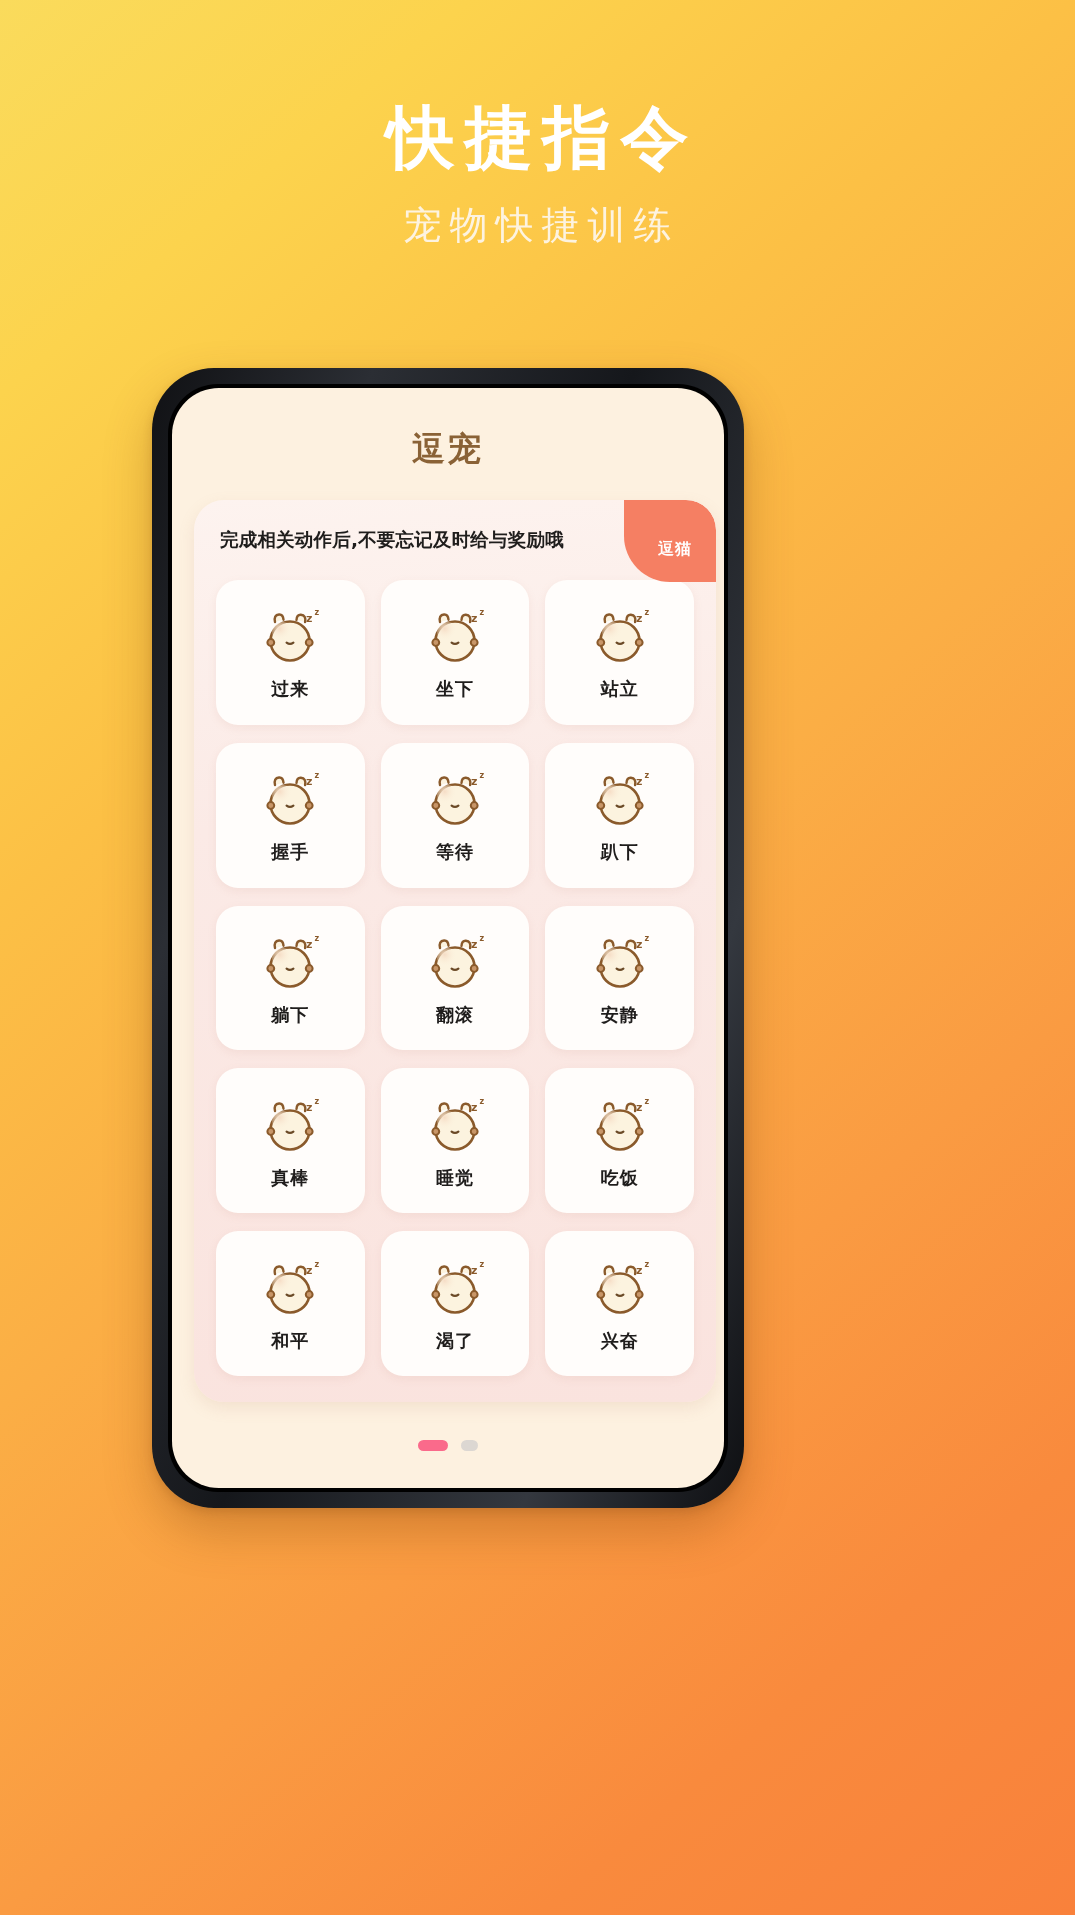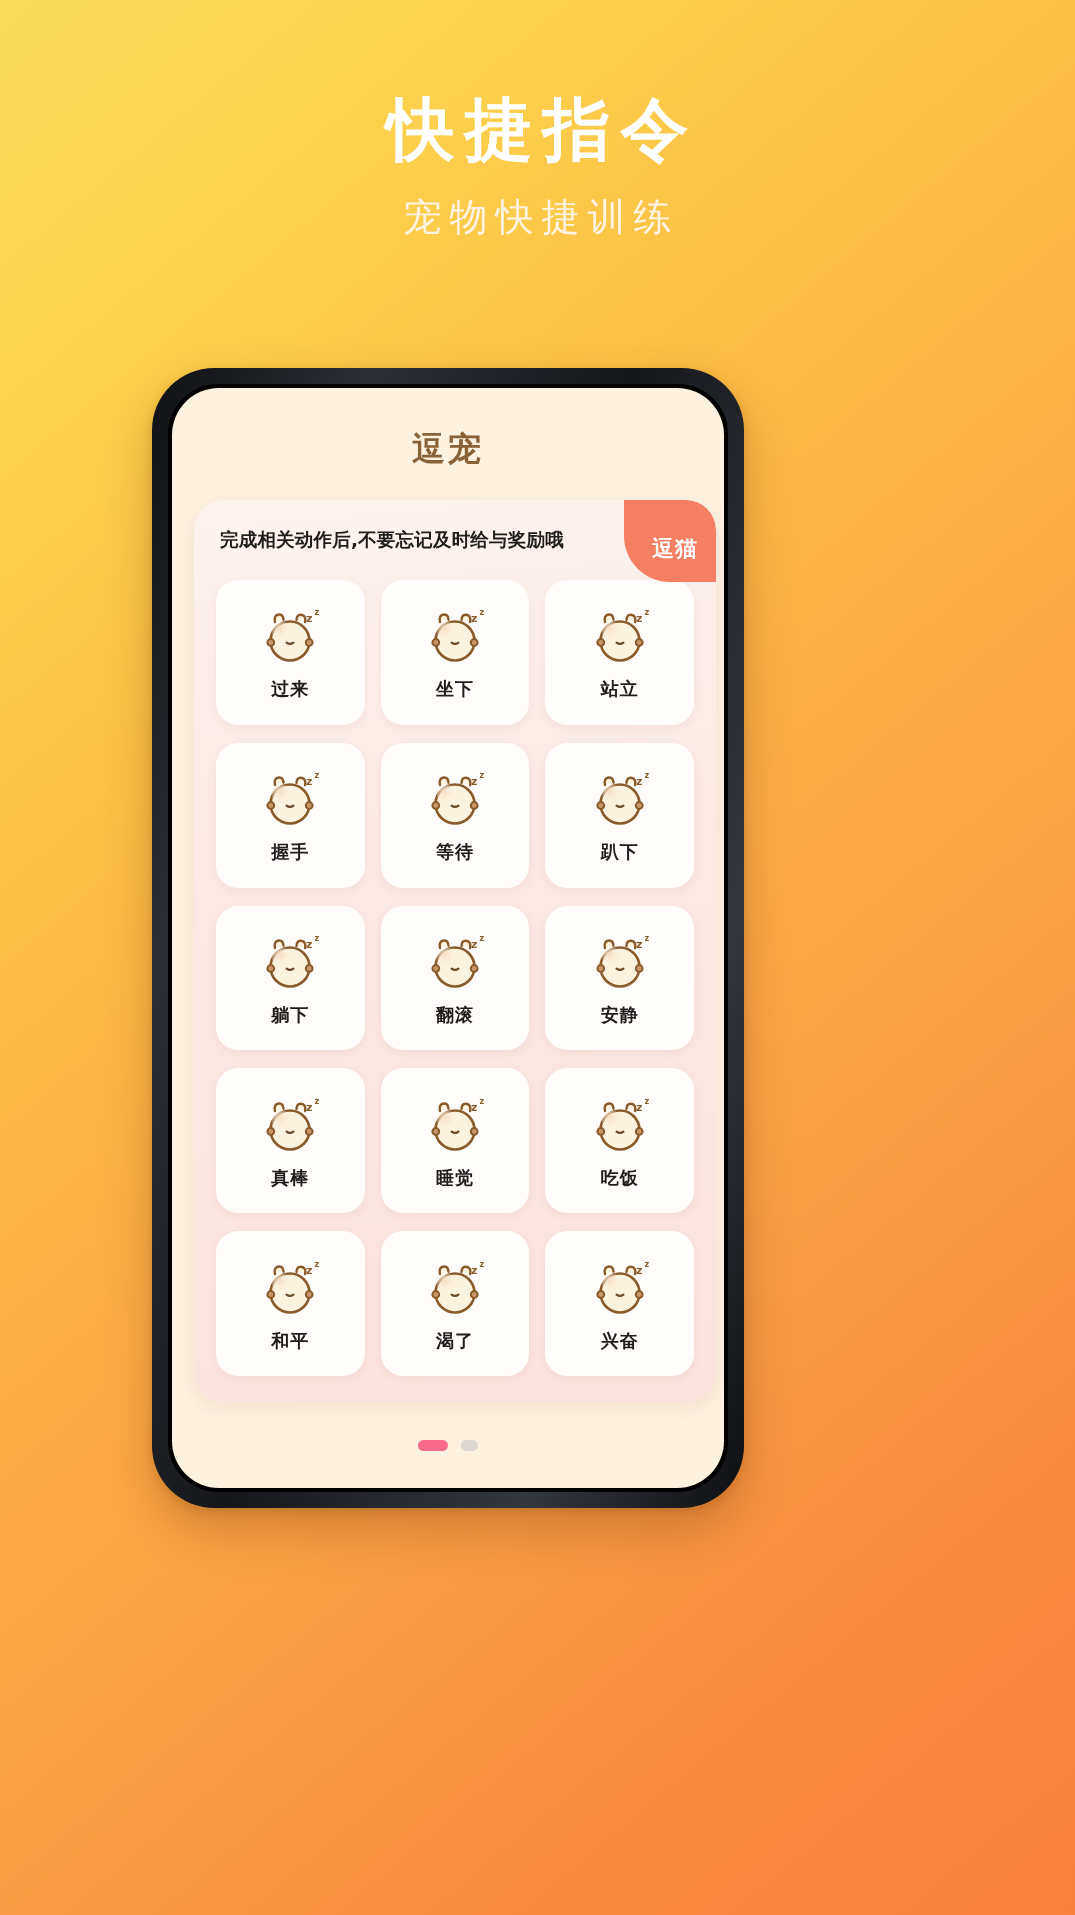--- a/index.html
+++ b/index.html
@@ -19,21 +19,21 @@
         #fbae45 50%,
         #fa9b42 68%,
         #f98a3d 84%,
         #f9813b 100%);
     position: relative;
   }
 
   
   .promo {
     position: absolute;
-    top: 0; left: 0; right: 0;
+    top: 8px; left: 0; right: 0;
     text-align: center;
     padding-top: 96px;
   }
   .promo-title {
     font-size: 68px;
     font-weight: 700;
     color: #ffffff;
     letter-spacing: 10px;
     text-indent: 10px;
     line-height: 1;
@@ -142,21 +142,21 @@
     height: 82px;
     background: #f57f63;
     border-radius: 0 30px 0 46px;
     display: flex;
     align-items: center;
     justify-content: center;
     padding-left: 10px;
     padding-top: 16px;
   }
   .corner-badge-label {
-    font-size: 22px;
+    font-size: 16px;
     font-weight: 700;
     color: #ffffff;
     letter-spacing: 1px;
     font-family: "DejaVu Sans", "Liberation Sans", sans-serif;
   }
 
   
   .grid {
     flex: 1 1 auto;
     display: grid;

